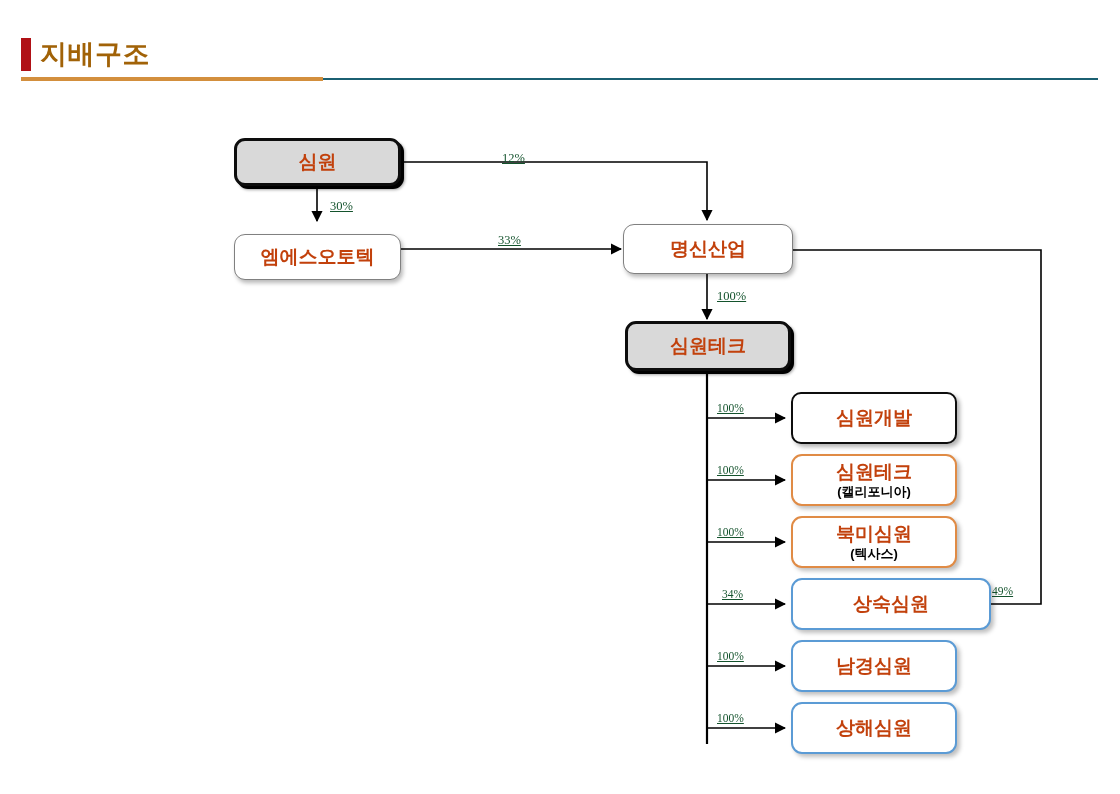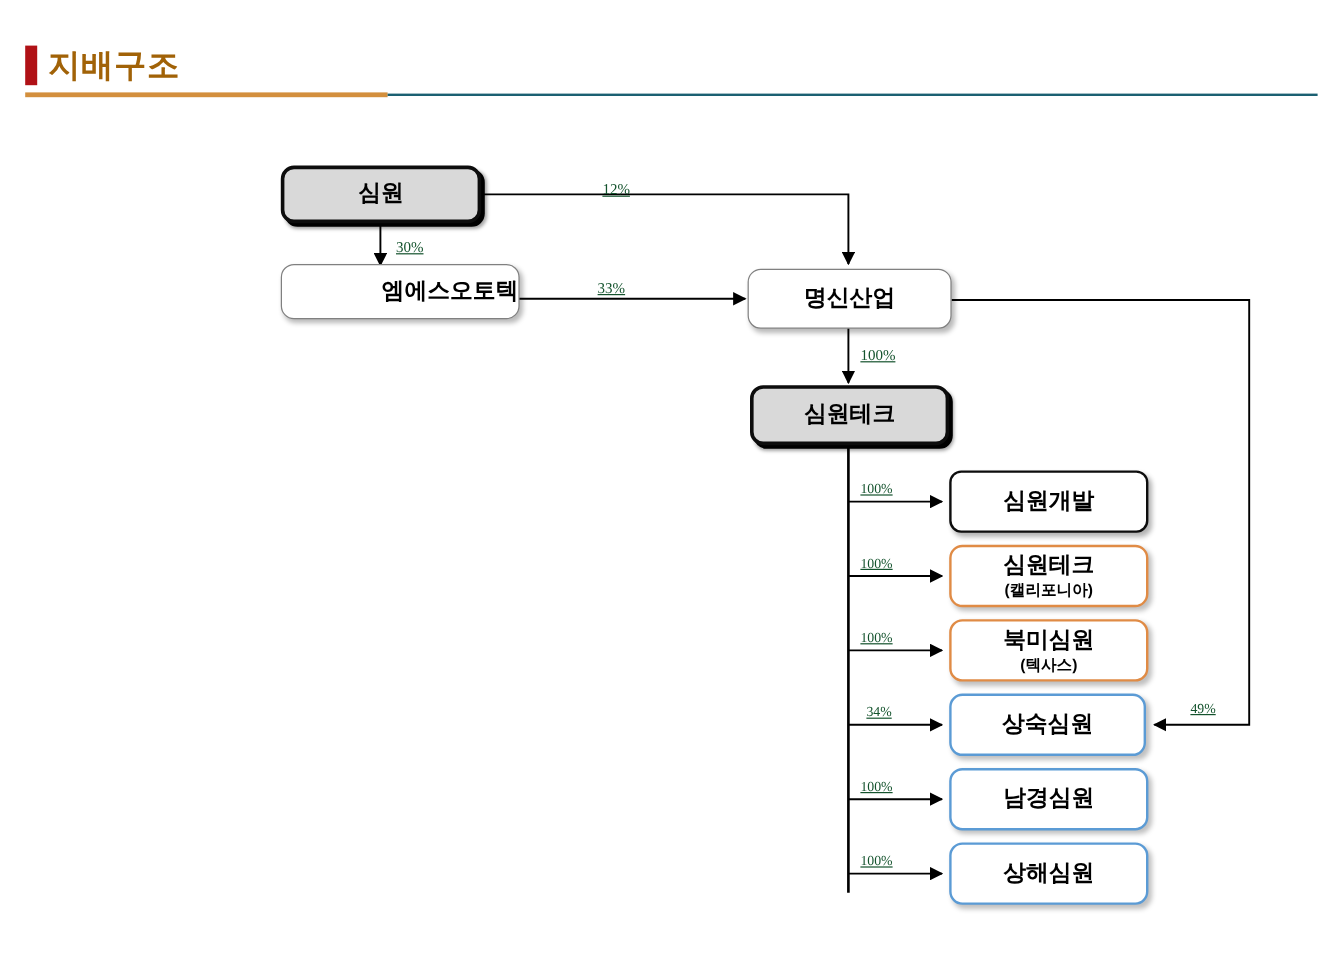--- a/index.html
+++ b/index.html
@@ -82,21 +82,21 @@
     flex-direction: column;
     align-items: center;
     justify-content: center;
     text-align: center;
     border-radius: 11px;
     background: #ffffff;
   }
   .node .main-label {
     font-size: 19px;
     font-weight: bold;
-    color: #000000;
+    color: #c2410c;
     line-height: 1.15;
     white-space: nowrap;
   }
   .node .sub-label {
     font-size: 13px;
     font-weight: bold;
     color: #000000;
     line-height: 1.2;
     margin-top: 1px;
     white-space: nowrap;
@@ -204,21 +204,21 @@
   <div class="edge-label small" style="left:717px; top:651px;">100%</div>
 
   <div class="edge-label small" style="left:717px; top:713px;">100%</div>
 
   <div class="edge-label small" style="left:992px; top:586px;">49%</div>
 
   <div class="node style-dark-gray" style="left:234px; top:138px; width:167px; height:48px;">
     <span class="main-label">심원</span>
   </div>
 
-  <div class="node style-thin-gray" style="left:234px; top:220px; width:199px; height:46px;align-items:flex-end;">
+  <div class="node style-thin-gray" style="left:234px; top:234px; width:167px; height:46px;">
     <span class="main-label">엠에스오토텍</span>
   </div>
 
   <div class="node style-thin-gray" style="left:623px; top:224px; width:170px; height:50px;">
     <span class="main-label">명신산업</span>
   </div>
 
   <div class="node style-dark-gray" style="left:625px; top:321px; width:166px; height:50px;">
     <span class="main-label">심원테크</span>
   </div>
@@ -230,21 +230,21 @@
   <div class="node style-orange" style="left:791px; top:454px; width:166px; height:52px;">
     <span class="main-label">심원테크</span>
     <span class="sub-label">(캘리포니아)</span>
   </div>
 
   <div class="node style-orange" style="left:791px; top:516px; width:166px; height:52px;">
     <span class="main-label">북미심원</span>
     <span class="sub-label">(텍사스)</span>
   </div>
 
-  <div class="node style-blue" style="left:791px; top:578px; width:164px; height:52px;">
+  <div class="node style-blue" style="left:791px; top:578px; width:200px; height:52px;">
     <span class="main-label">상숙심원</span>
   </div>
 
   <div class="node style-blue" style="left:791px; top:702px; width:166px; height:52px;">
     <span class="main-label">상해심원</span>
   </div>
 
   <div class="node style-blue" style="left:791px; top:640px; width:166px; height:52px;">
     <span class="main-label">남경심원</span>
   </div>

